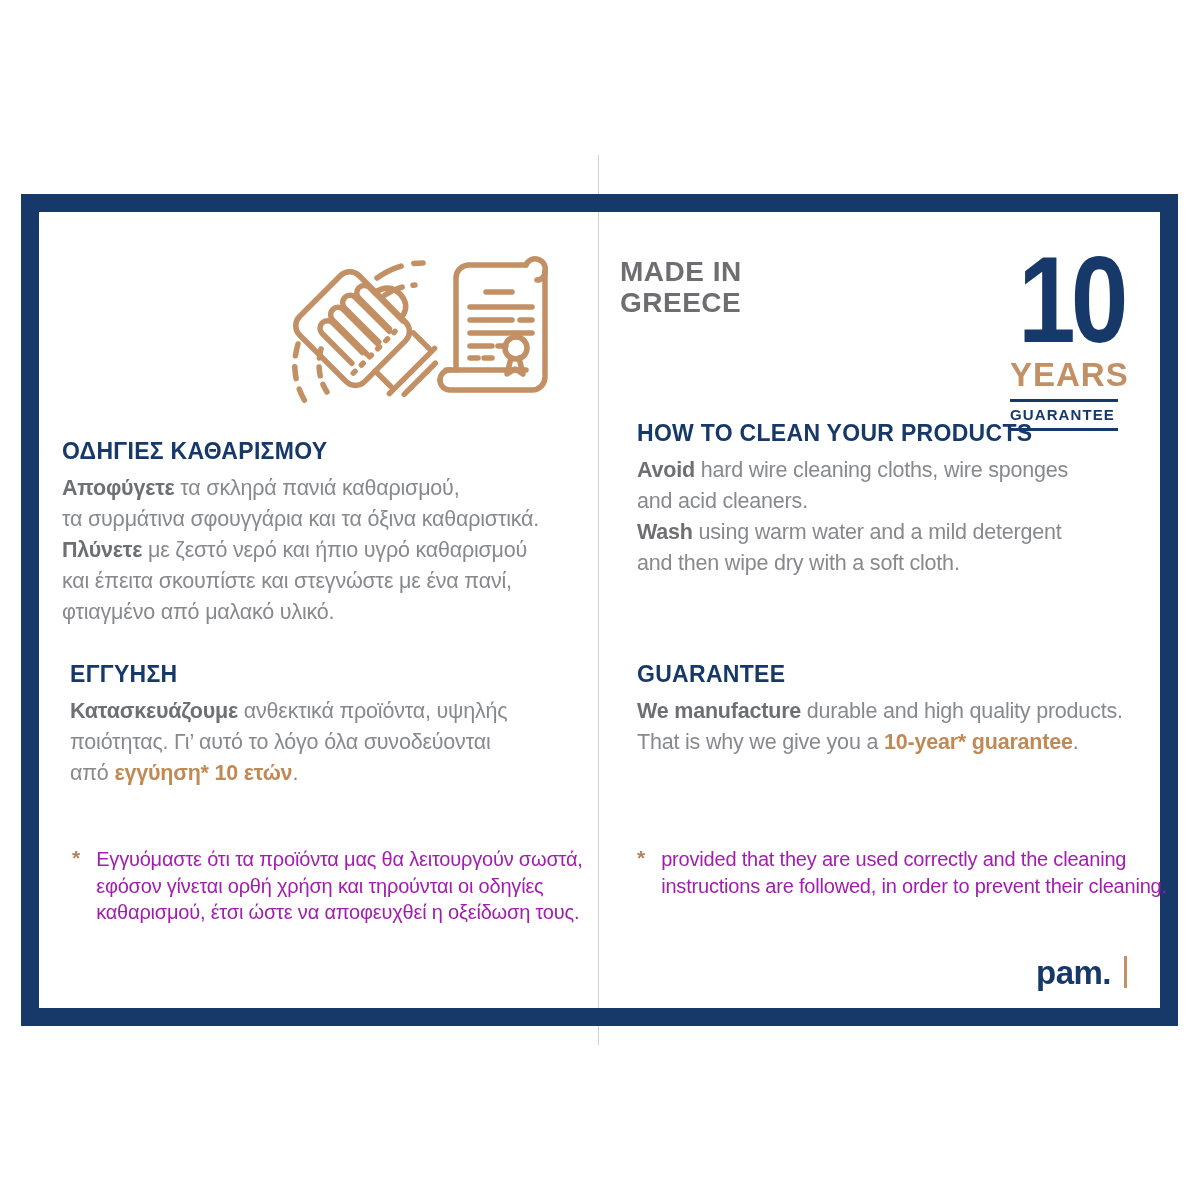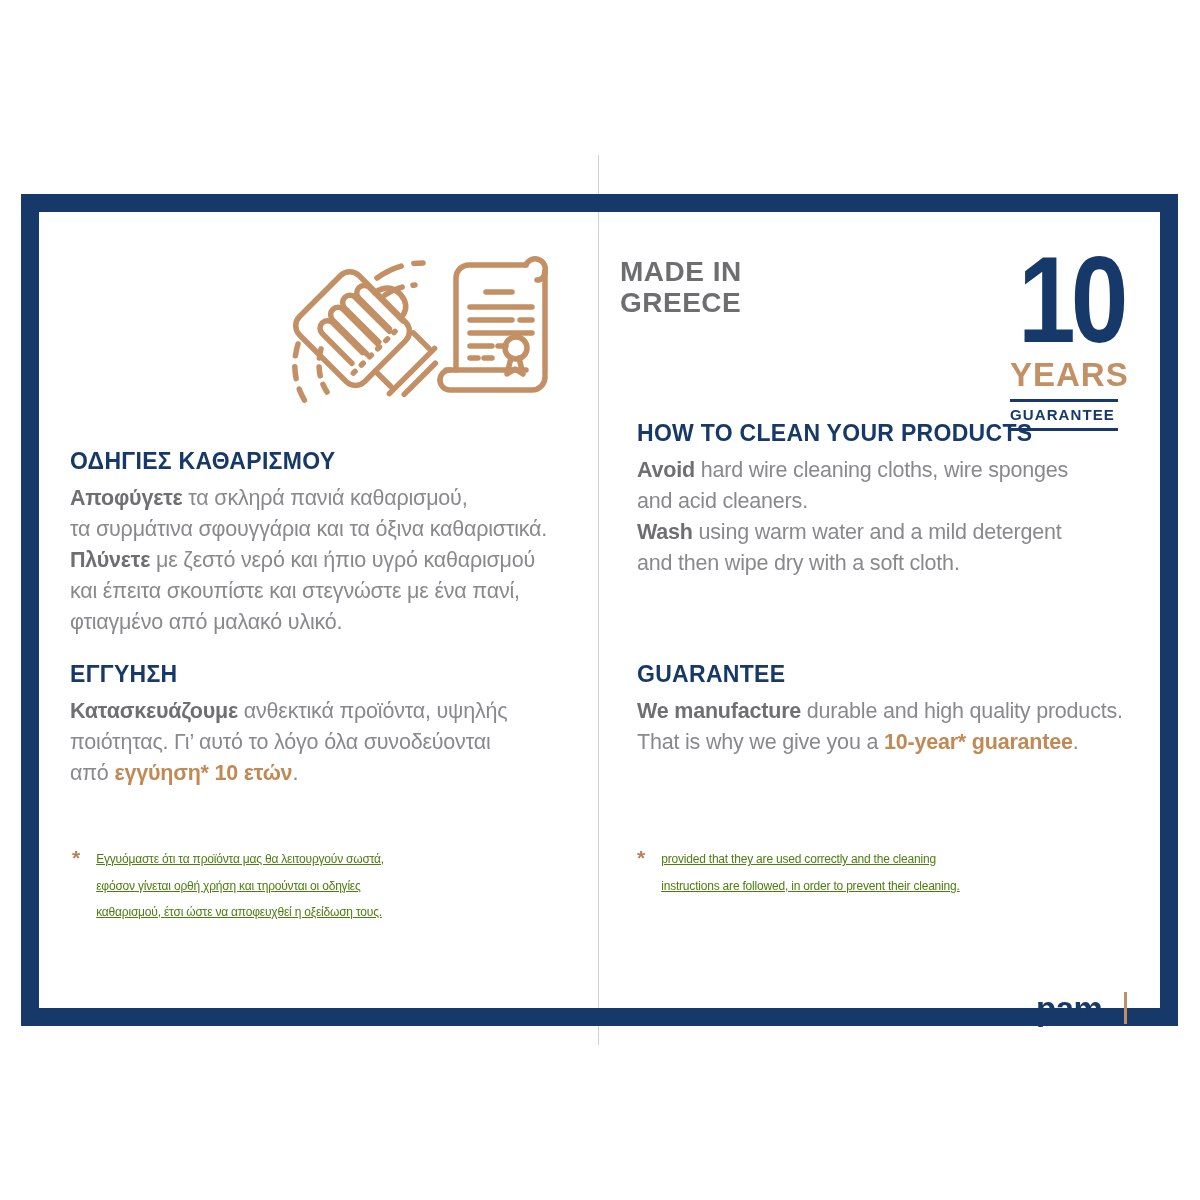--- a/index.html
+++ b/index.html
@@ -32,34 +32,34 @@
   .badge-guarantee{font-size:15px;line-height:16px;font-weight:700;color:#16396a;letter-spacing:1.1px;}
 
   
   .section{width:540px;}
   .sec-heading{margin:0 0 9px 0;font-size:23px;line-height:26px;font-weight:700;
                color:#16396a;letter-spacing:0.3px;}
   .body-line{font-size:21.5px;line-height:31px;color:#87898c;white-space:nowrap;letter-spacing:-0.2px;}
   .body-line strong{color:#6d6f72;font-weight:700;}
   .accent{color:#c18a55;font-weight:700;}
 
-  .pos-greek-clean{left:70px;top:438px;margin-top:10px;}
+  .pos-greek-clean{left:62px;top:438px;}
   .pos-greek-guar{left:70px;top:661px;}
   .pos-en-clean{left:637px;top:420px;}
   .pos-en-guar{left:637px;top:661px;}
 
   
   .footnote{display:flex;gap:16px;align-items:flex-start;}
   .pos-greek-fn{left:72px;top:846px;width:520px;}
   .pos-en-fn{left:637px;top:846px;width:530px;}
   .fn-star{color:#b5825a;font-weight:700;font-size:21px;line-height:24px;}
-  .fn-line{font-size:12px;line-height:26.5px;color:#4d7c0f;white-space:nowrap;letter-spacing:-0.2px;text-decoration:underline;}
+  .fn-line{font-size:20px;line-height:26.5px;color:#a21caf;white-space:nowrap;letter-spacing:-0.2px;}
 
   
-  .pam-logo{left:1036px;top:992px;display:flex;align-items:flex-start;gap:13px;}
+  .pam-logo{left:1036px;top:956px;display:flex;align-items:flex-start;gap:13px;}
   .pam-text{font-size:33px;line-height:33px;font-weight:800;color:#16396a;letter-spacing:-0.5px;}
   .pam-bar{width:3px;height:32px;background:#c29064;}
 </style>
 </head>
 <body>
 
 <div class="canvas">
 
   <div class="fold-line"></div>
   <div class="frame"></div>

